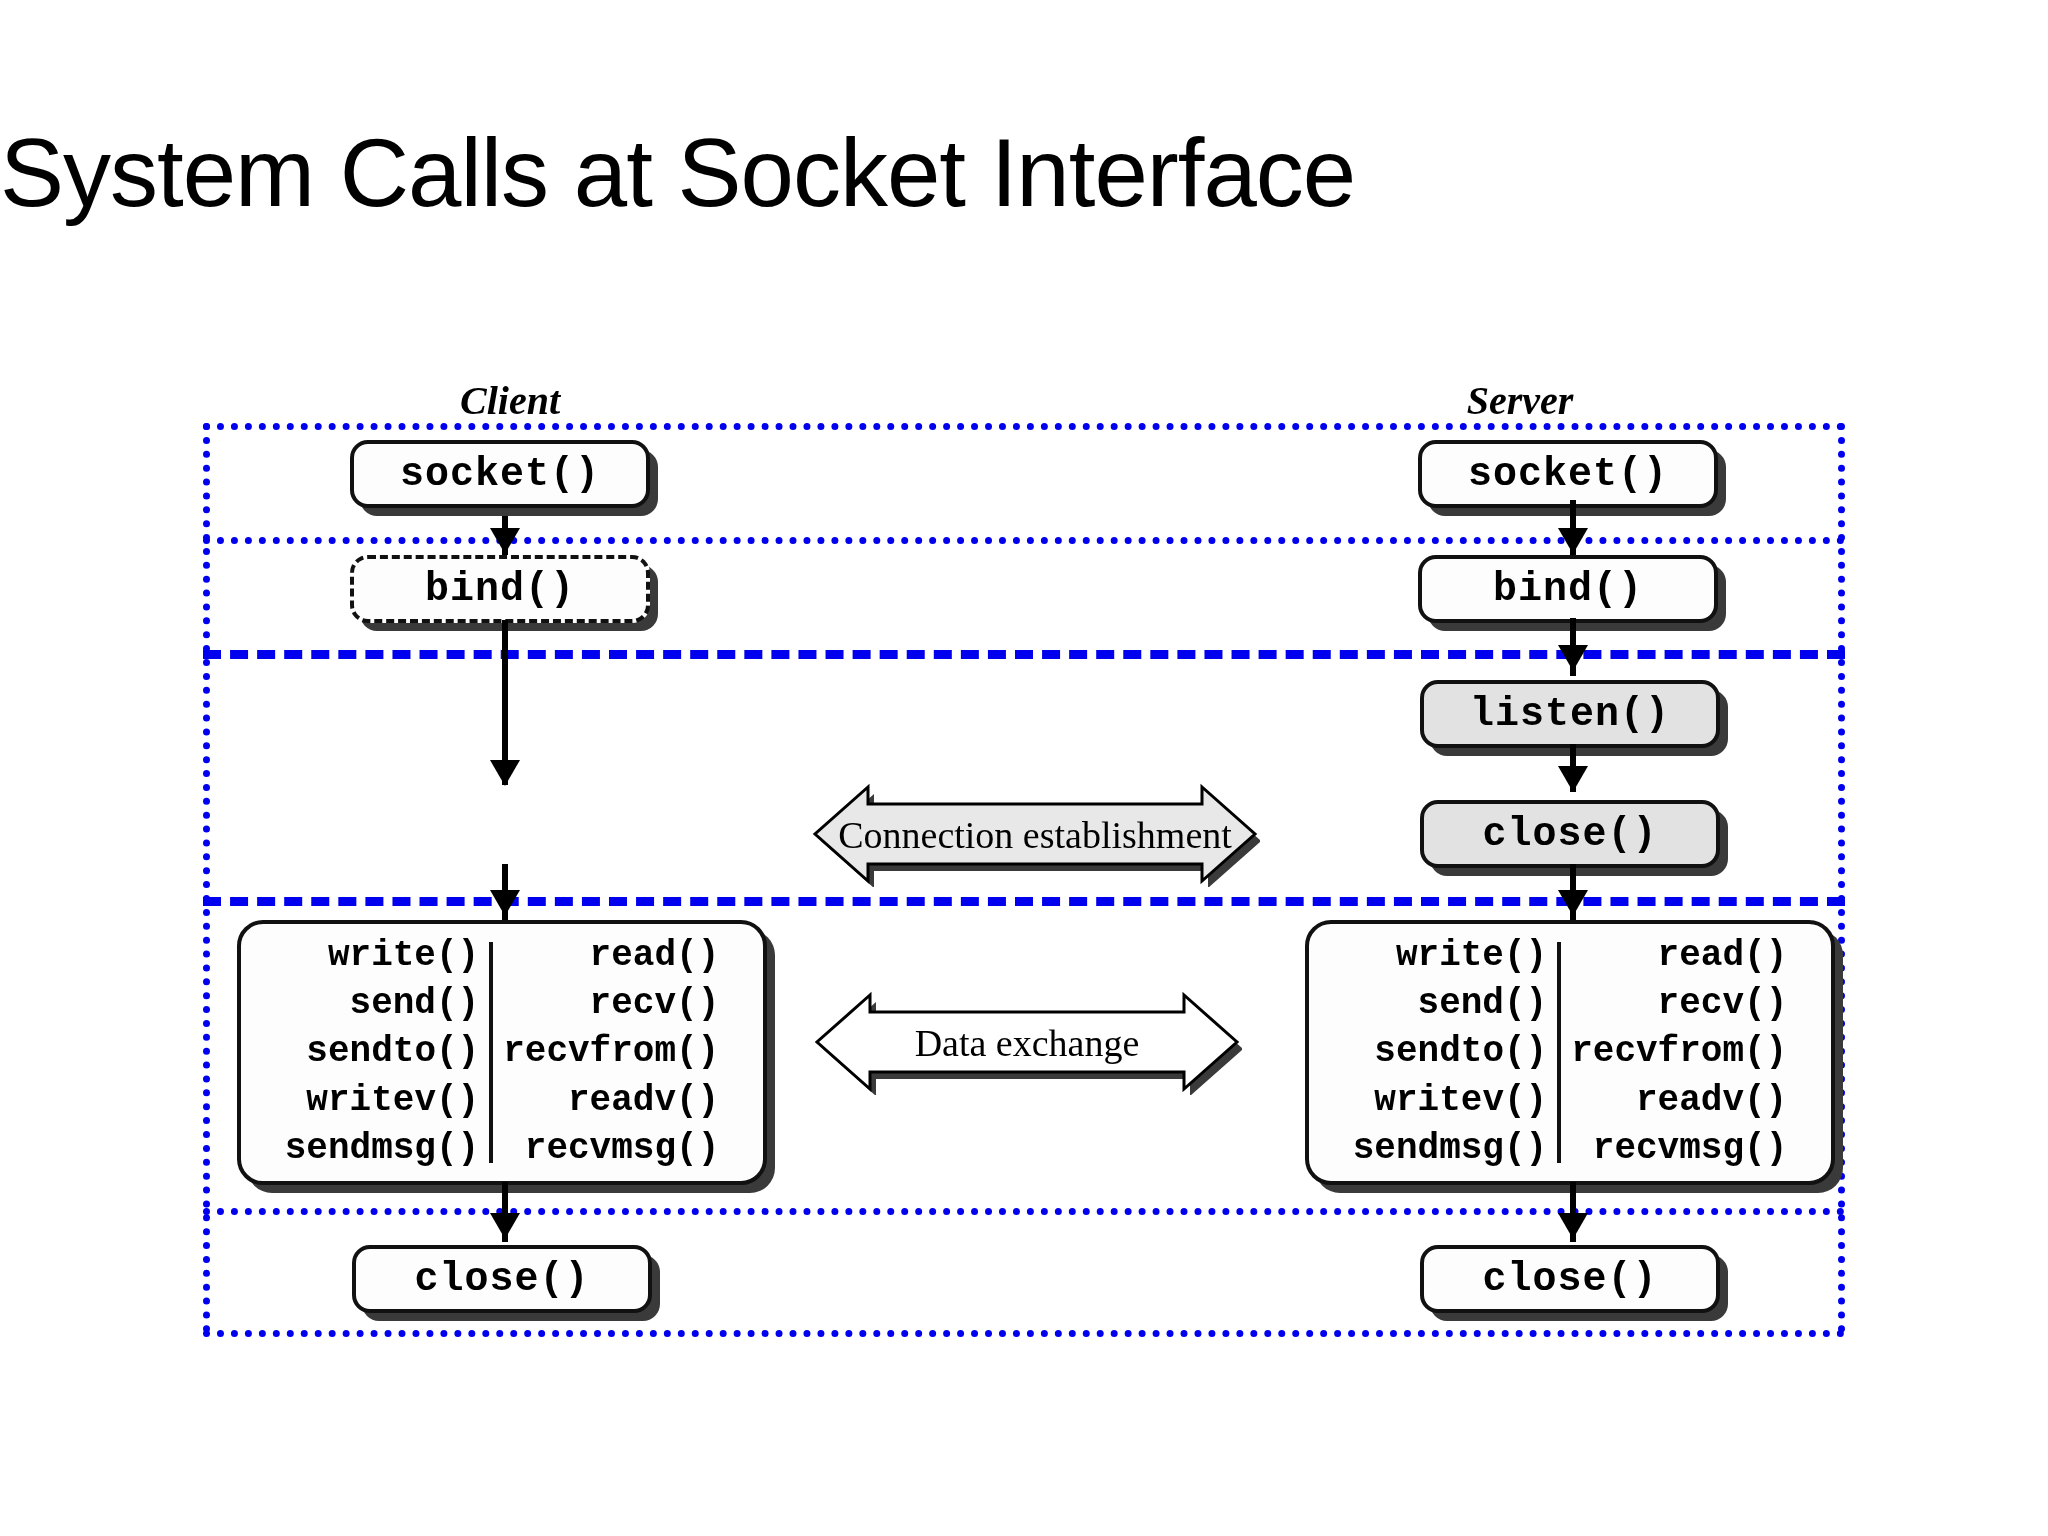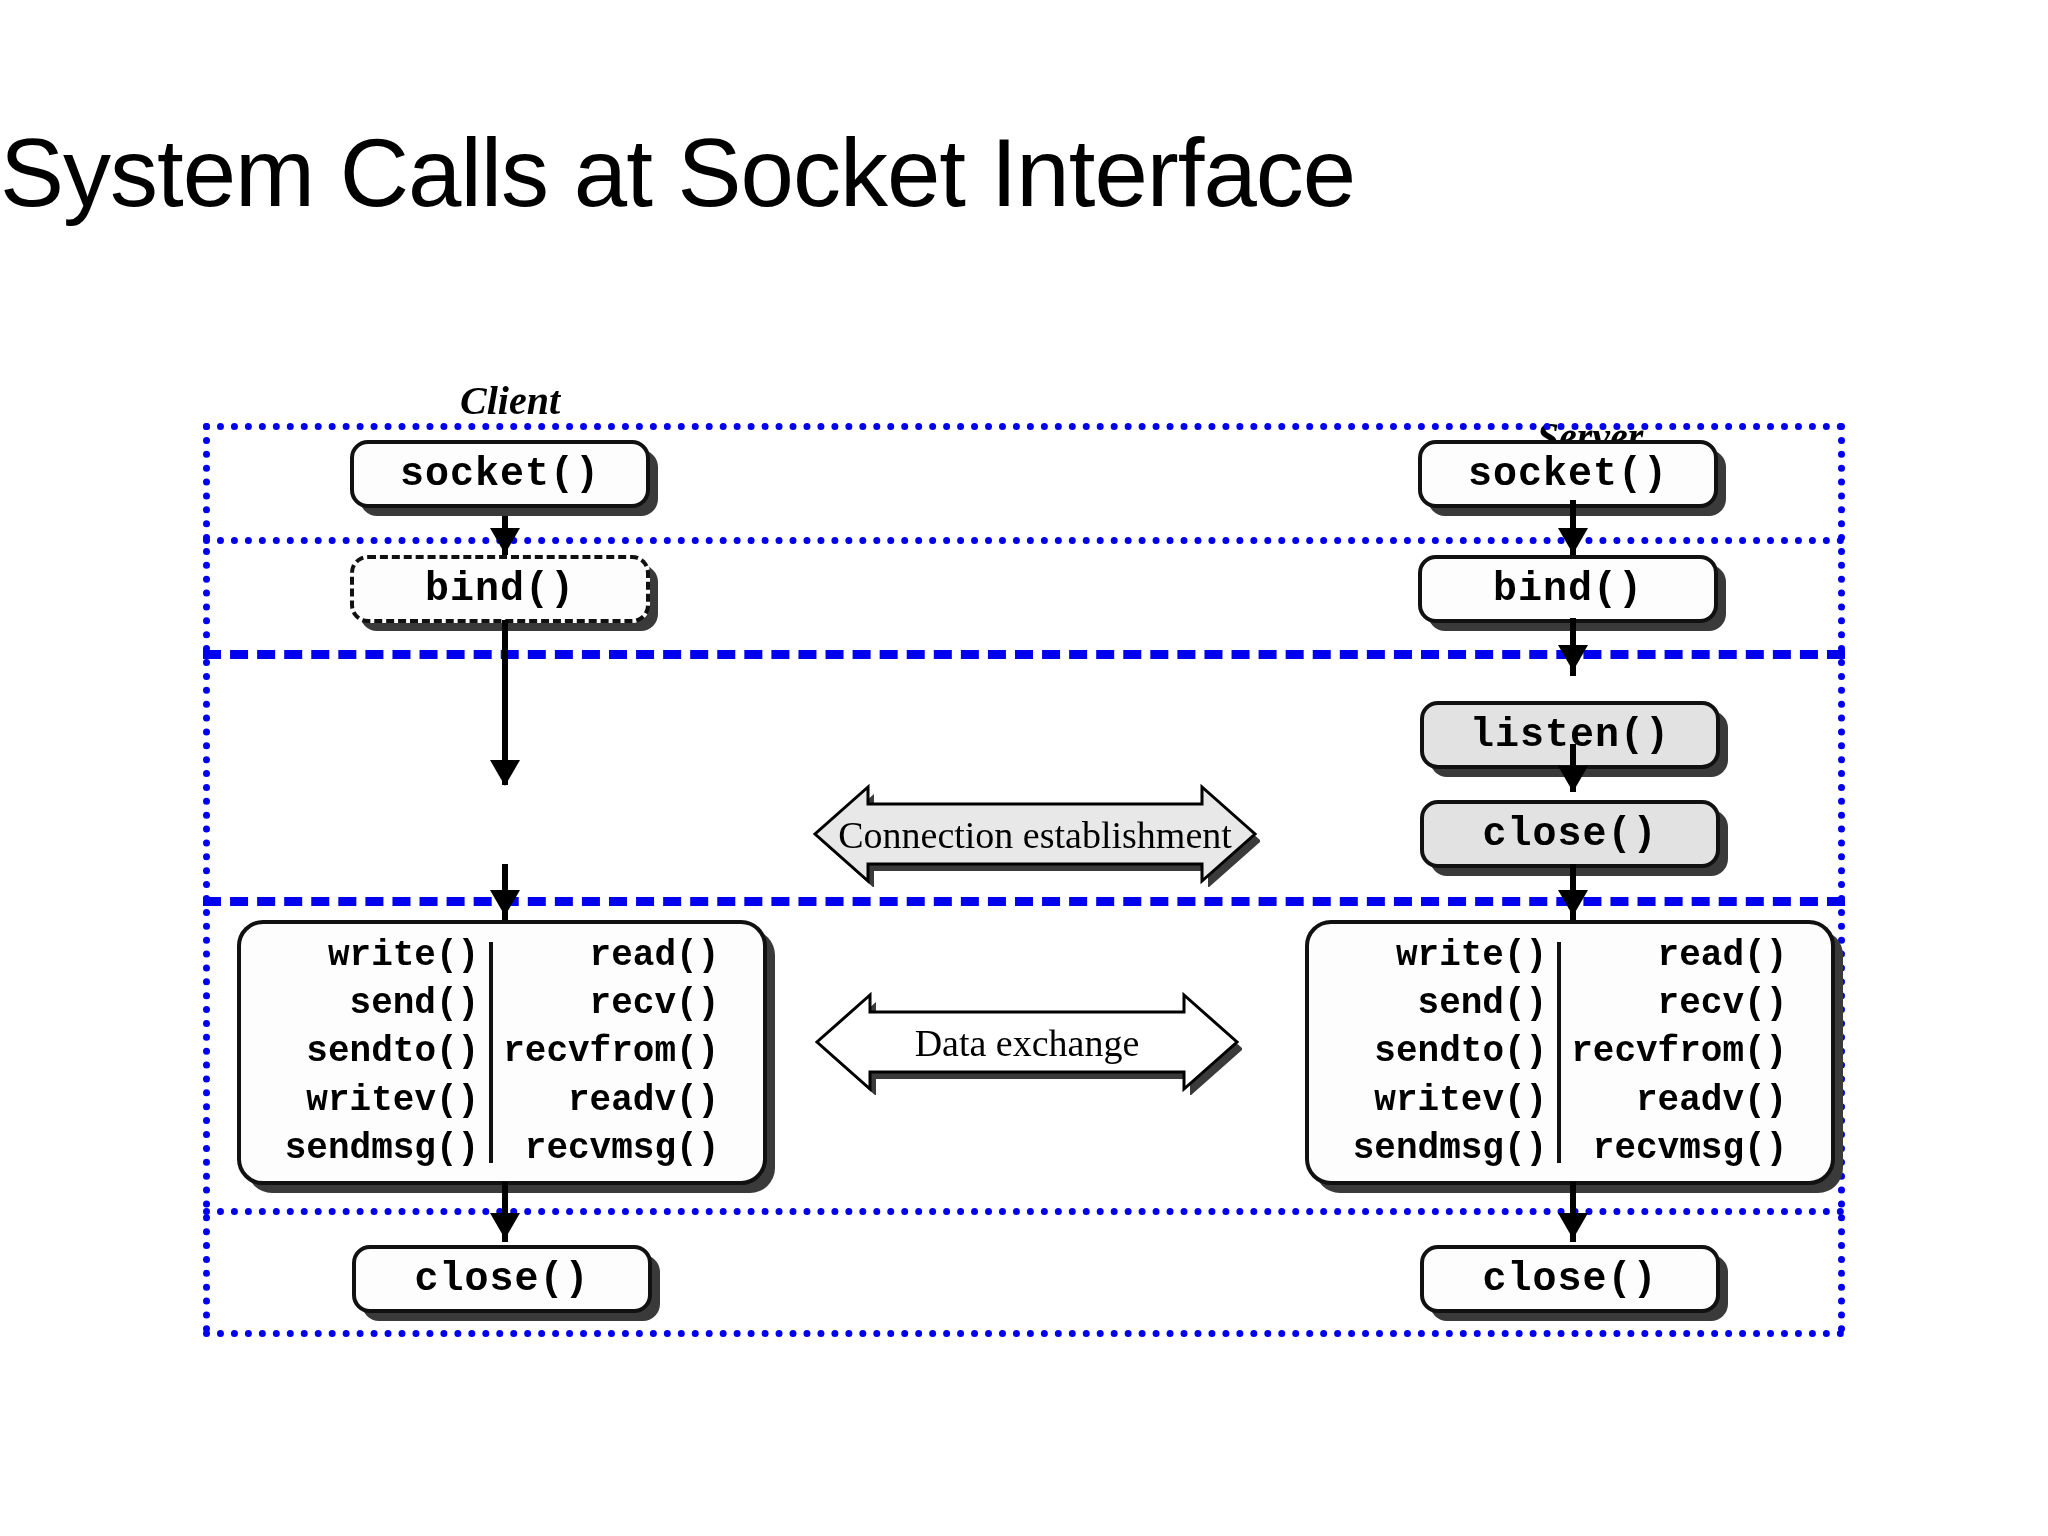--- a/index.html
+++ b/index.html
@@ -44,21 +44,21 @@
     position: absolute;
     font-family: "Liberation Serif", serif;
     font-style: italic;
     font-weight: bold;
     font-size: 40px;
     color: #000000;
     text-align: center;
     white-space: nowrap;
   }
   #label-client { left: 360px; top: 377px; width: 300px; }
-  #label-server { left: 1440px; top: 377px; width: 300px; margin-top: 36px; }
+  #label-server { left: 1370px; top: 377px; width: 300px; }
 
   
   .blue-v {
     position: absolute;
     width: 0;
     border-left: 7px dotted #0000ee;
   }
   .blue-h {
     position: absolute;
     height: 0;
@@ -221,21 +221,21 @@
   <div class="vline" style="left:1570px; top:500px; height:58px;"></div>
   <div class="vhead" style="left:1558px; top:528px;"></div>
 
   <div class="node" style="left:1418px; top:555px; width:300px; height:68px;">
     <span>bind()</span>
   </div>
 
   <div class="vline" style="left:1570px; top:618px; height:58px;"></div>
   <div class="vhead" style="left:1558px; top:645px;"></div>
 
-  <div class="node gray" style="left:1420px; top:680px; width:300px; height:68px;margin-top:21px;">
+  <div class="node gray" style="left:1420px; top:680px; width:300px; height:68px;">
     <span>listen()</span>
   </div>
 
   <div class="vline" style="left:1570px; top:744px; height:48px;"></div>
   <div class="vhead" style="left:1558px; top:766px;"></div>
 
   <div class="node gray" style="left:1420px; top:800px; width:300px; height:68px;">
     <span>close()</span>
   </div>
 

